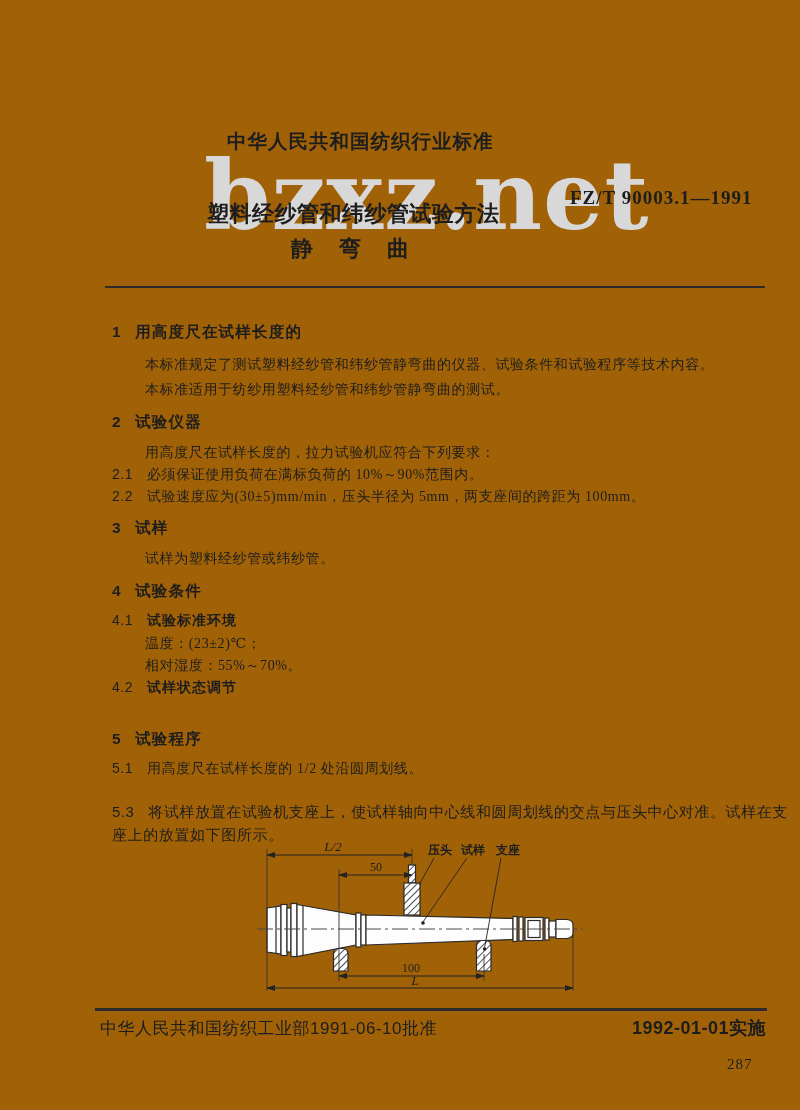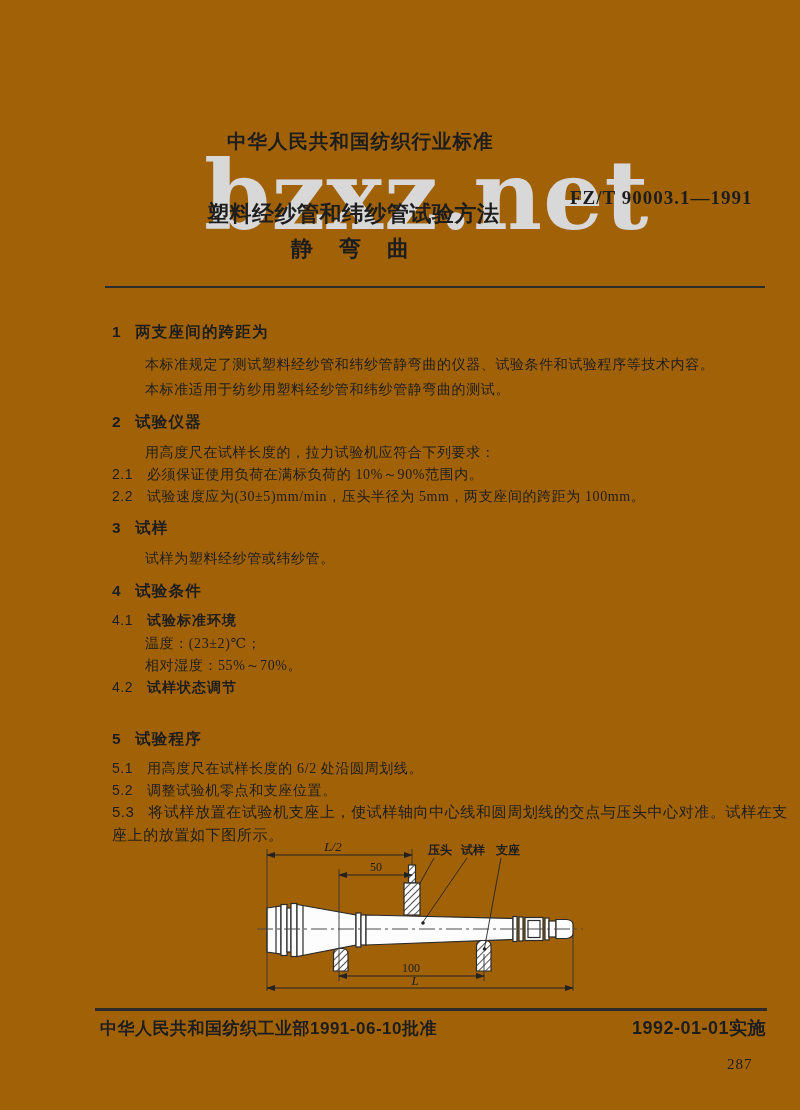--- a/index.html
+++ b/index.html
@@ -47,21 +47,21 @@
   .subhead { font-family:"Liberation Sans","DejaVu Sans",sans-serif; font-weight:bold; letter-spacing:1px; }
   .para {
     position:absolute; left:112px; width:676px; font-size:15px;
     letter-spacing:0.6px; line-height:22.5px; z-index:2;
   }
   .figure { position:absolute; left:243px; top:838px; width:424px; height:170px; z-index:2; }
   .fig-label { font-family:"Liberation Sans","DejaVu Sans",sans-serif; font-weight:bold; font-size:12px; fill:#1d1d1d; }
   .fig-dim { font-family:"Liberation Serif","DejaVu Serif",serif; font-size:12px; fill:#1d1d1d; }
   .fig-dim-it { font-family:"Liberation Serif","DejaVu Serif",serif; font-style:italic; font-size:13px; fill:#1d1d1d; }
   .footer-approval {
-    left:100px; top:1017px; font-size:17px; font-weight:bold;
+    left:100px; top:1017px; font-size:17px; font-weight:normal;
     font-family:"Liberation Sans","DejaVu Sans",sans-serif; letter-spacing:0.5px;
   }
   .footer-impl {
     right:34px; top:1016px; font-size:18px; font-weight:bold;
     font-family:"Liberation Sans","DejaVu Sans",sans-serif; letter-spacing:0.5px;
   }
   .page-num { left:727px; top:1056px; font-size:15px; letter-spacing:1px; }
 </style>
 </head>
 <body>
@@ -70,21 +70,21 @@
 
   <div class="watermark">bzxz.net</div>
 
   <div class="abs hdr org-line">中华人民共和国纺织行业标准</div>
   <div class="abs hdr std-number">FZ/T 90003.1—1991</div>
   <div class="abs hdr doc-title">塑料经纱管和纬纱管试验方法</div>
   <div class="abs hdr doc-subtitle">静弯曲</div>
   <div class="rule" style="left:105px; top:286px; width:660px; height:2px;"></div>
 
   <div class="line heading" style="left:112px; top:322px;">
-    <span class="num">1</span><span>两支座间的跨距为</span>
+    <span class="num">1</span><span>用高度尺在试样长度的</span>
   </div>
   <div class="line" style="left:145px; top:355px;">本标准规定了测试塑料经纱管和纬纱管静弯曲的仪器、试验条件和试验程序等技术内容。</div>
   <div class="line" style="left:145px; top:380px;">本标准适用于纺纱用塑料经纱管和纬纱管静弯曲的测试。</div>
 
   <div class="line heading" style="left:112px; top:412px;">
     <span class="num">2</span><span>试验仪器</span>
   </div>
   <div class="line" style="left:145px; top:443px;">用高度尺在试样长度的，拉力试验机应符合下列要求：</div>
   <div class="line" style="left:112px; top:465px;">
     <span class="num">2.1</span><span>必须保证使用负荷在满标负荷的 10%～90%范围内。</span>
@@ -107,24 +107,21 @@
   <div class="line" style="left:145px; top:634px;">温度：(23±2)℃；</div>
   <div class="line" style="left:145px; top:656px;">相对湿度：55%～70%。</div>
   <div class="line" style="left:112px; top:678px;">
     <span class="num">4.2</span><span class="subhead">试样状态调节</span>
   </div>
 
   <div class="line heading" style="left:112px; top:729px;">
     <span class="num">5</span><span>试验程序</span>
   </div>
   <div class="line" style="left:112px; top:759px;">
-    <span class="num">5.1</span><span>用高度尺在试样长度的 6/2 处沿圆周划线。</span>
-  </div>
-  <div class="line" style="left:112px; top:781px;">
-    <span class="num">5.2</span><span>调整试验机零点和支座位置。</span>
+    <span class="num">5.1</span><span>用高度尺在试样长度的 1/2 处沿圆周划线。</span>
   </div>
   <div class="para" style="top:801px;">
     <span class="num">5.3</span><span>将试样放置在试验机支座上，使试样轴向中心线和圆周划线的交点与压头中心对准。试样在支座上的放置如下图所示。</span>
   </div>
 
   <div class="figure">
     <svg width="424" height="170" viewBox="0 0 424 170" xmlns="http://www.w3.org/2000/svg">
       <defs>
         <pattern id="hatch" width="5" height="5" patternUnits="userSpaceOnUse" patternTransform="rotate(45)">
           <rect width="5" height="5" fill="#ffffff"></rect>

